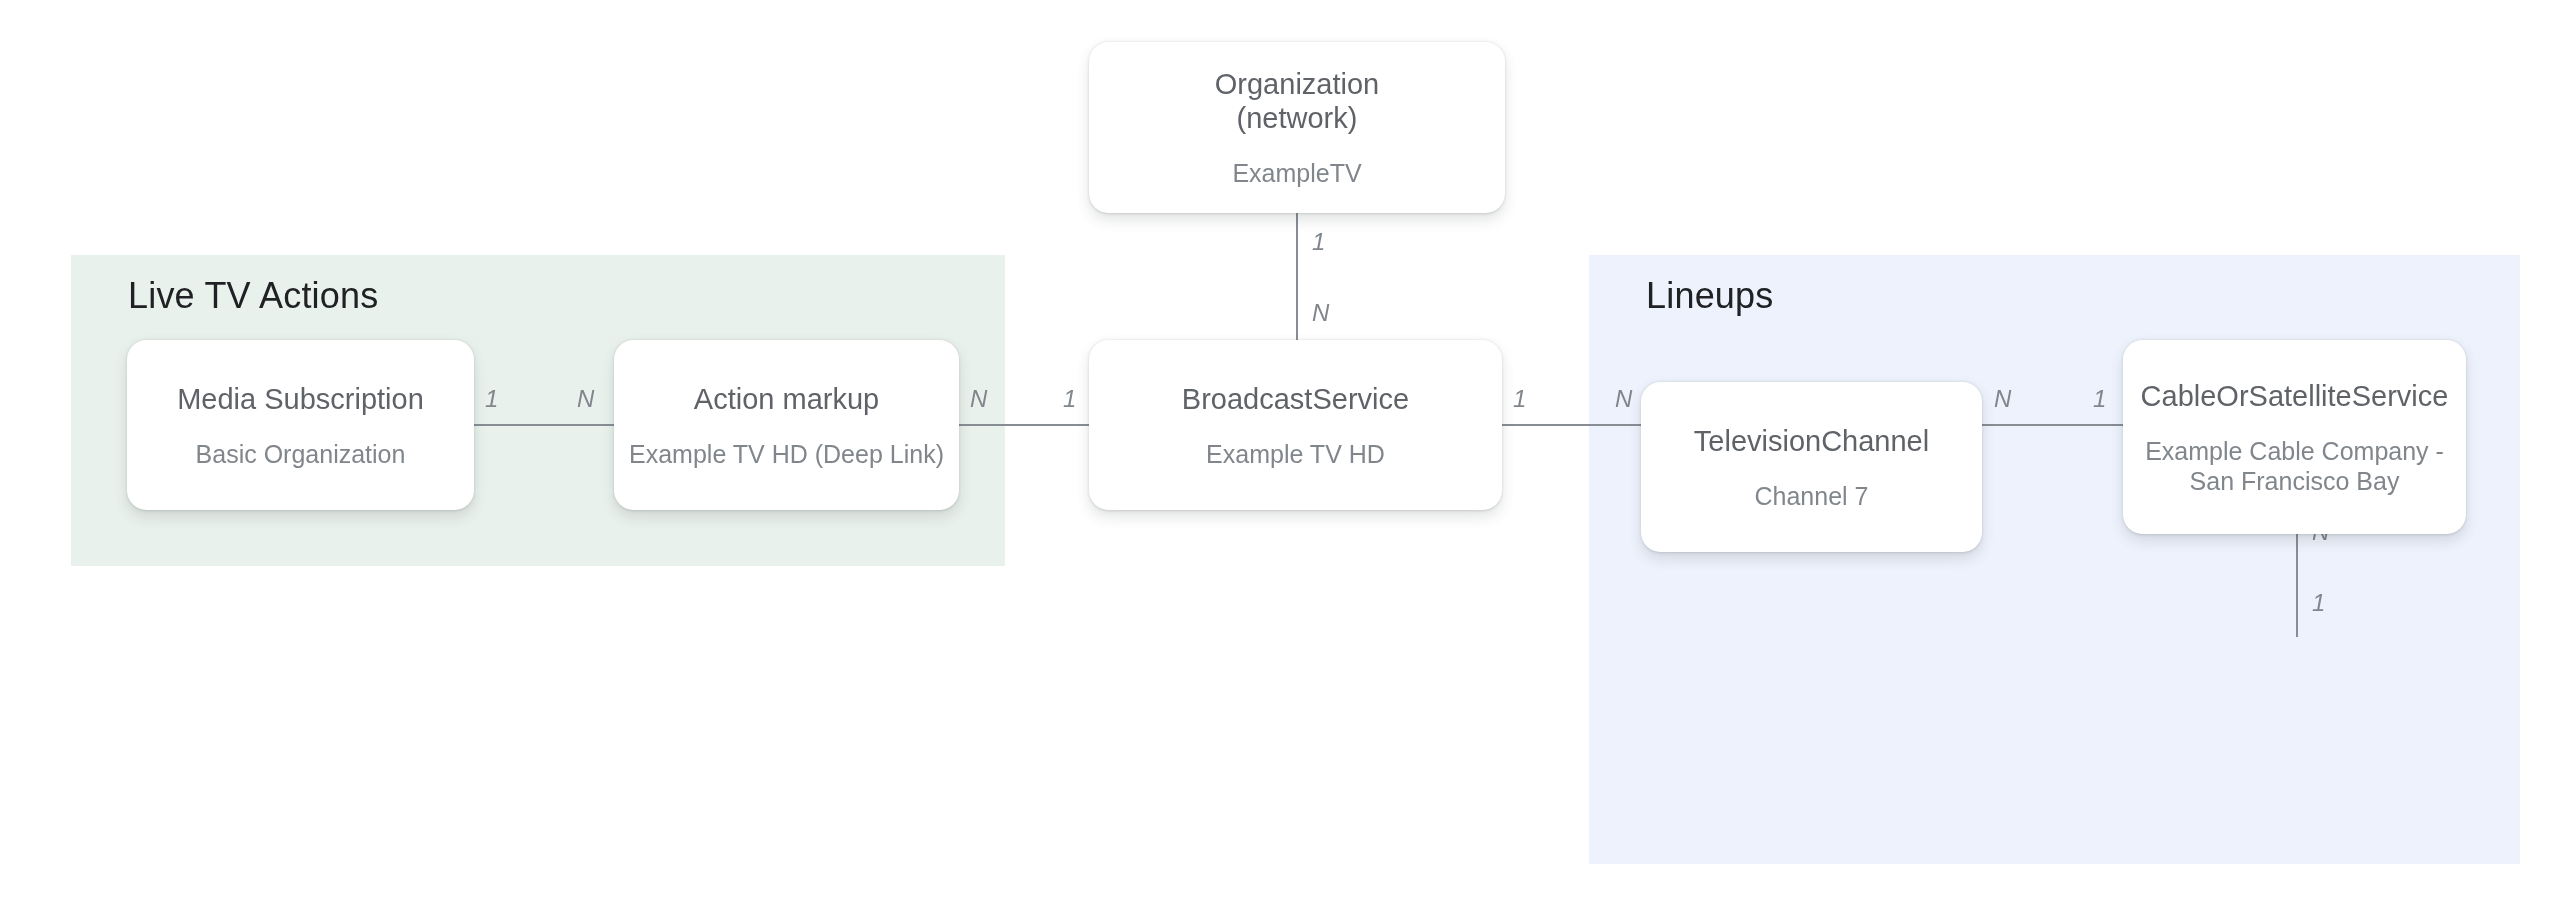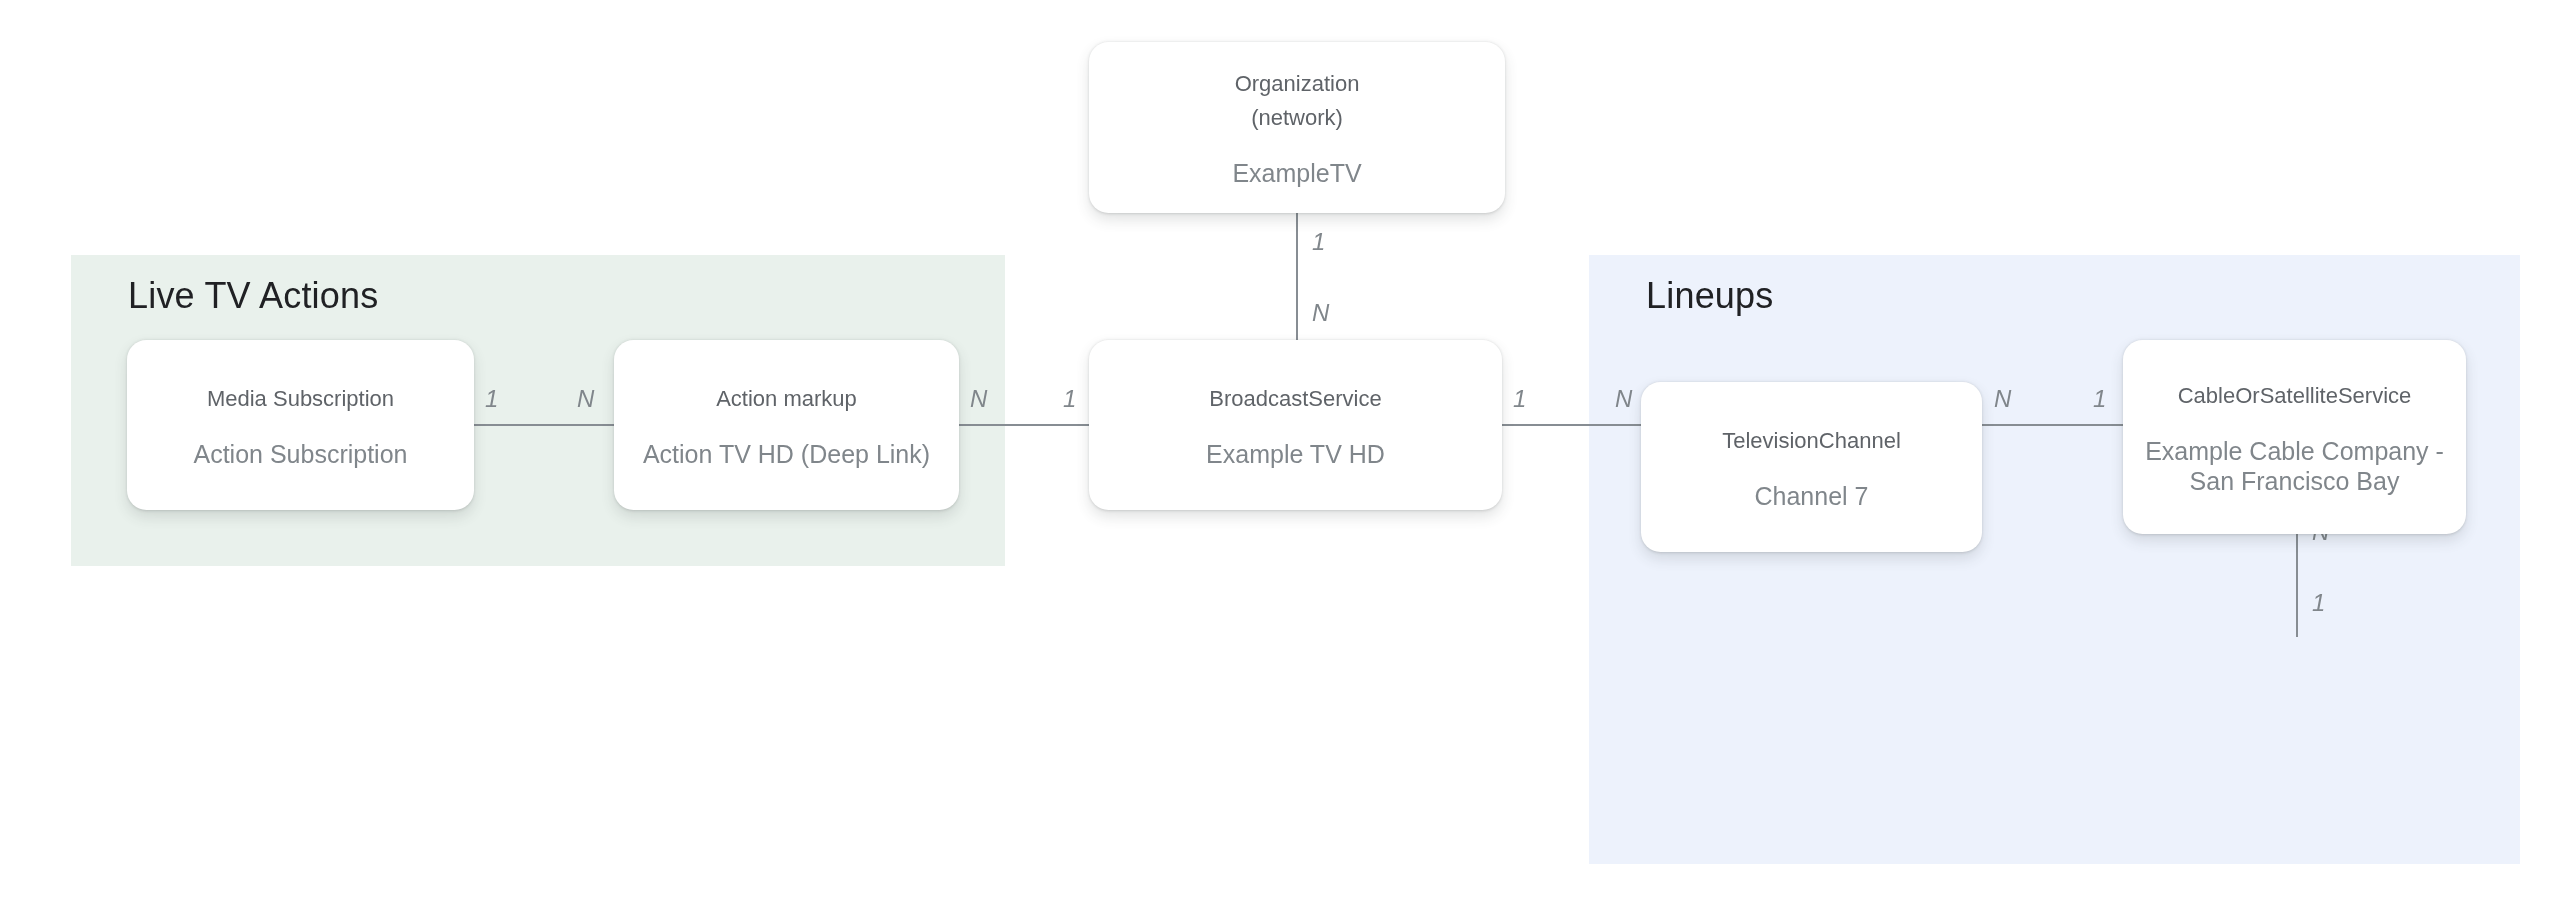--- a/index.html
+++ b/index.html
@@ -52,21 +52,21 @@
   .node {
     position: absolute;
     background: #ffffff;
     border-radius: 19.5px;
     box-shadow: 0 0.9px 2.7px rgba(60,64,67,0.18), 0 6.2px 14px rgba(60,64,67,0.14);
     display: flex; flex-direction: column;
     align-items: center; justify-content: center;
     gap: 23px; text-align: center; padding: 0 12.4px;
   }
   .node-title {
-    font-size: 22px; color: #5f6368; line-height: 34px; font-weight: 400;
+    font-size: 29px; color: #5f6368; line-height: 34px; font-weight: 400;
     display: flex; flex-direction: column; align-items: center;
   }
   .node-subtitle {
     font-size: 25px; color: #80868b; line-height: 30px; font-weight: 400;
     display: flex; flex-direction: column; align-items: center;
   }
   .n-org-network        { left: 1089px; top: 42px;  width: 416px; height: 171px; }
   .n-media-subscription { left: 127px;  top: 340px; width: 347px; height: 170px; }
   .n-action-markup      { left: 614px;  top: 340px; width: 345px; height: 170px; }
   .n-broadcast-service  { left: 1089px; top: 340px; width: 413px; height: 170px; }
@@ -109,26 +109,26 @@
   <div class="node n-org-network">
     <div class="node-title">
       <span>Organization</span>
       <span>(network)</span>
     </div>
     <div class="node-subtitle">ExampleTV</div>
   </div>
 
   <div class="node n-media-subscription">
     <div class="node-title">Media Subscription</div>
-    <div class="node-subtitle">Action Subscription</div>
+    <div class="node-subtitle">Basic Organization</div>
   </div>
 
   <div class="node n-action-markup">
     <div class="node-title">Action markup</div>
-    <div class="node-subtitle">Action TV HD (Deep Link)</div>
+    <div class="node-subtitle">Example TV HD (Deep Link)</div>
   </div>
 
   <div class="node n-broadcast-service">
     <div class="node-title">BroadcastService</div>
     <div class="node-subtitle">Example TV HD</div>
   </div>
 
   <div class="node n-television-channel">
     <div class="node-title">TelevisionChannel</div>
     <div class="node-subtitle">Channel 7</div>

